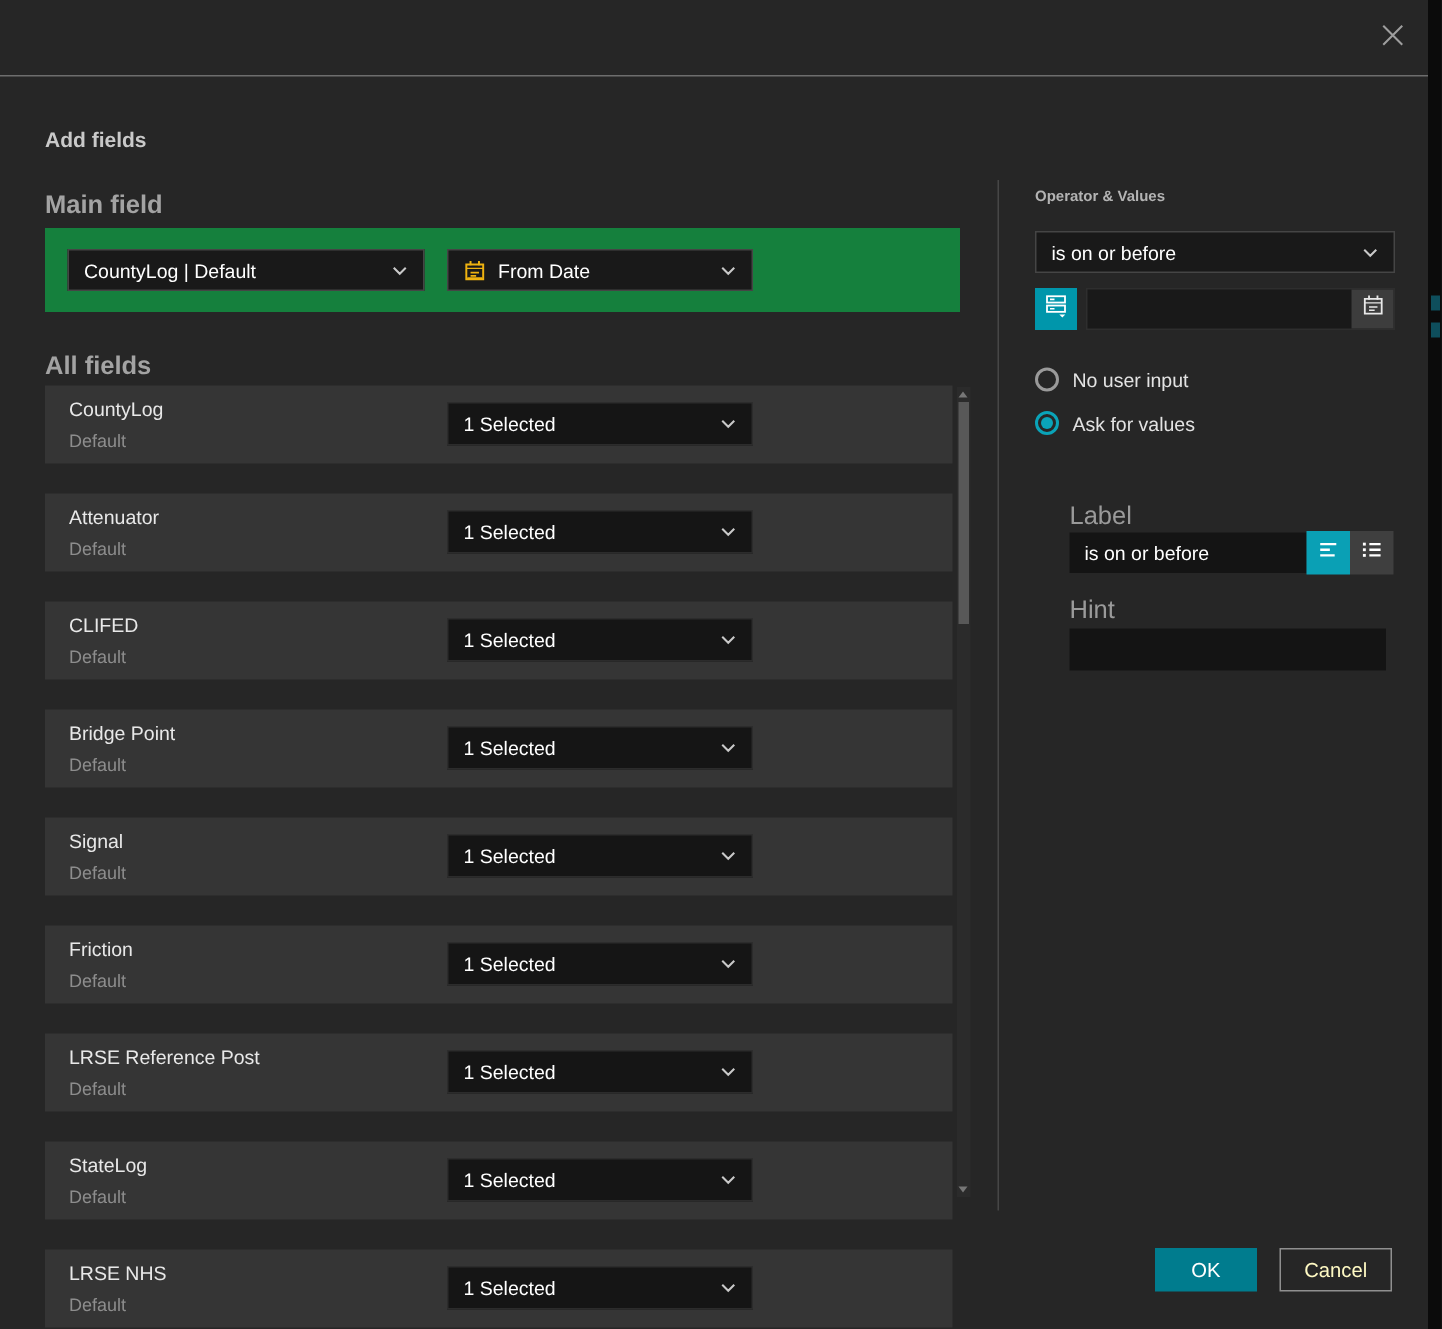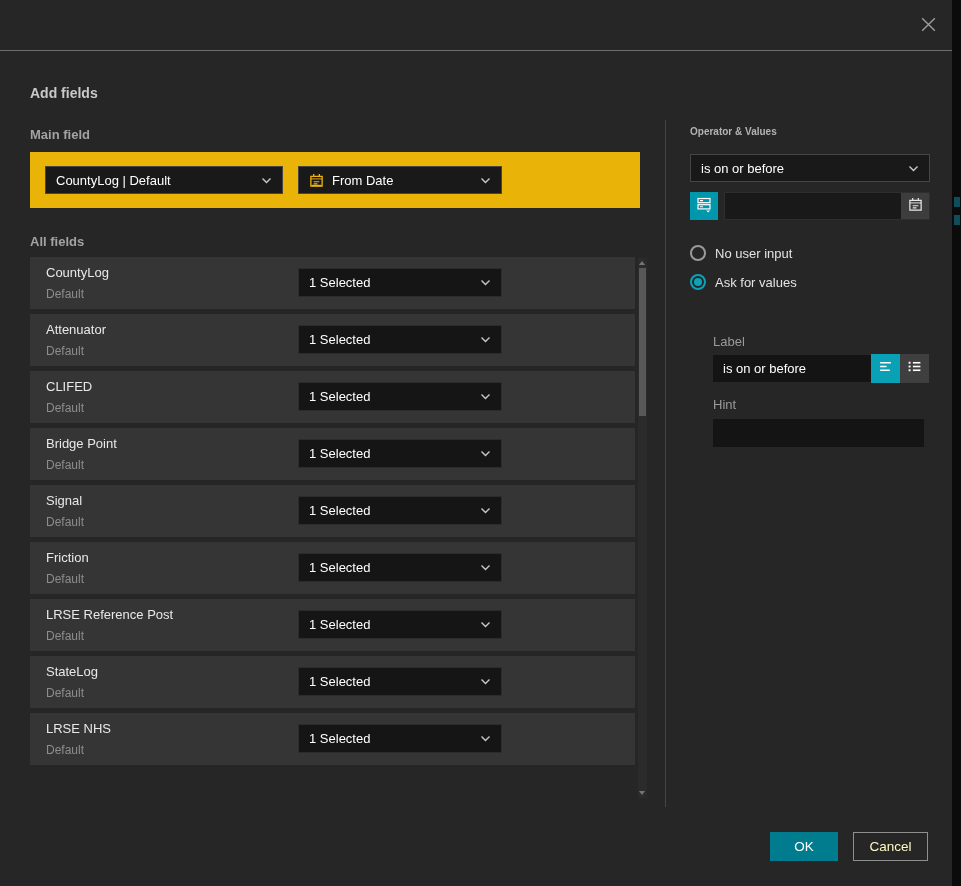--- a/index.html
+++ b/index.html
@@ -9,39 +9,39 @@
   .side-strip { position:absolute; left:952px; top:0; width:9px; height:886px; background:#0b0b0b; }
   .strip-frag { position:absolute; width:6px; height:10px; background:#0e4e5c; }
 
   
   .dlg-header { position:absolute; left:0; top:0; width:952px; height:51px; border-bottom:1px solid #6d6d6d; }
   .dlg-title { position:absolute; left:18px; top:0; line-height:50px; font-size:15.5px; font-weight:600; color:#d8d8d8; letter-spacing:.2px; }
   .close-btn { position:absolute; right:13px; top:15px; width:22px; height:22px; cursor:pointer; display:flex; align-items:center; justify-content:center; }
 
   
   .h-add { position:absolute; left:30px; top:85px; font-size:14px; font-weight:700; color:#c9c9c9; }
-  .h-sub { position:absolute; font-size:13px; font-weight:700; color:#a3a3a3;text-align:right; }
+  .h-sub { position:absolute; font-size:17px; font-weight:700; color:#a3a3a3;text-align:right; }
 
   
   .select { position:absolute; background:#191919; border:1px solid #454545; color:#fff; font-size:13px;
             display:flex; align-items:center; padding:0 10px; cursor:pointer; }
   .select .sel-text { flex:1; white-space:nowrap; overflow:hidden; }
   .select .chev { flex:0 0 auto; margin-left:6px; display:flex; }
   .tinput { position:absolute; background:#171717; border:1px solid #2e2e2e; }
   .tinput input { width:100%; height:100%; background:transparent; border:none; outline:none; color:#fff;
                   font-size:13px; padding:0 10px; font-family:"Liberation Sans", sans-serif; }
 
   
-  .main-panel { position:absolute; left:30px; top:152px; width:610px; height:56px; background:#eab308; }
+  .main-panel { position:absolute; left:30px; top:152px; width:610px; height:56px; background:#15803d; }
   .layer-select { left:15px; top:14px; width:238px; height:28px; }
   .field-select { left:268px; top:14px; width:204px; height:28px; }
   .field-select .cal { margin-right:8px; display:flex; }
 
   
-  .rows { position:absolute; left:30px; top:257px; width:605px; display:flex; flex-direction:column; gap:5px; }
+  .rows { position:absolute; left:30px; top:257px; width:605px; display:flex; flex-direction:column; gap:20px; }
   .field-row { position:relative; width:605px; height:52px; background:#353535; }
   .fr-name { position:absolute; left:16px; top:8px; font-size:13px; color:#e8e8e8; }
   .fr-sub  { position:absolute; left:16px; bottom:8px; font-size:12px; color:#8d8d8d; }
   .fr-select { left:268px; top:11px; width:204px; height:29px; background:#151515; border:1px solid #2c2c2c; }
 
   
   .scrollbar { position:absolute; left:638px; top:258px; width:9px; height:540px; background:#2b2b2b; }
   .sb-thumb { position:absolute; left:1px; top:10px; width:7px; height:148px; background:#585858; }
   .sb-arrow-up { position:absolute; left:1px; top:3px; width:0; height:0;
                  border-left:3.5px solid transparent; border-right:3.5px solid transparent; border-bottom:4px solid #777; }

